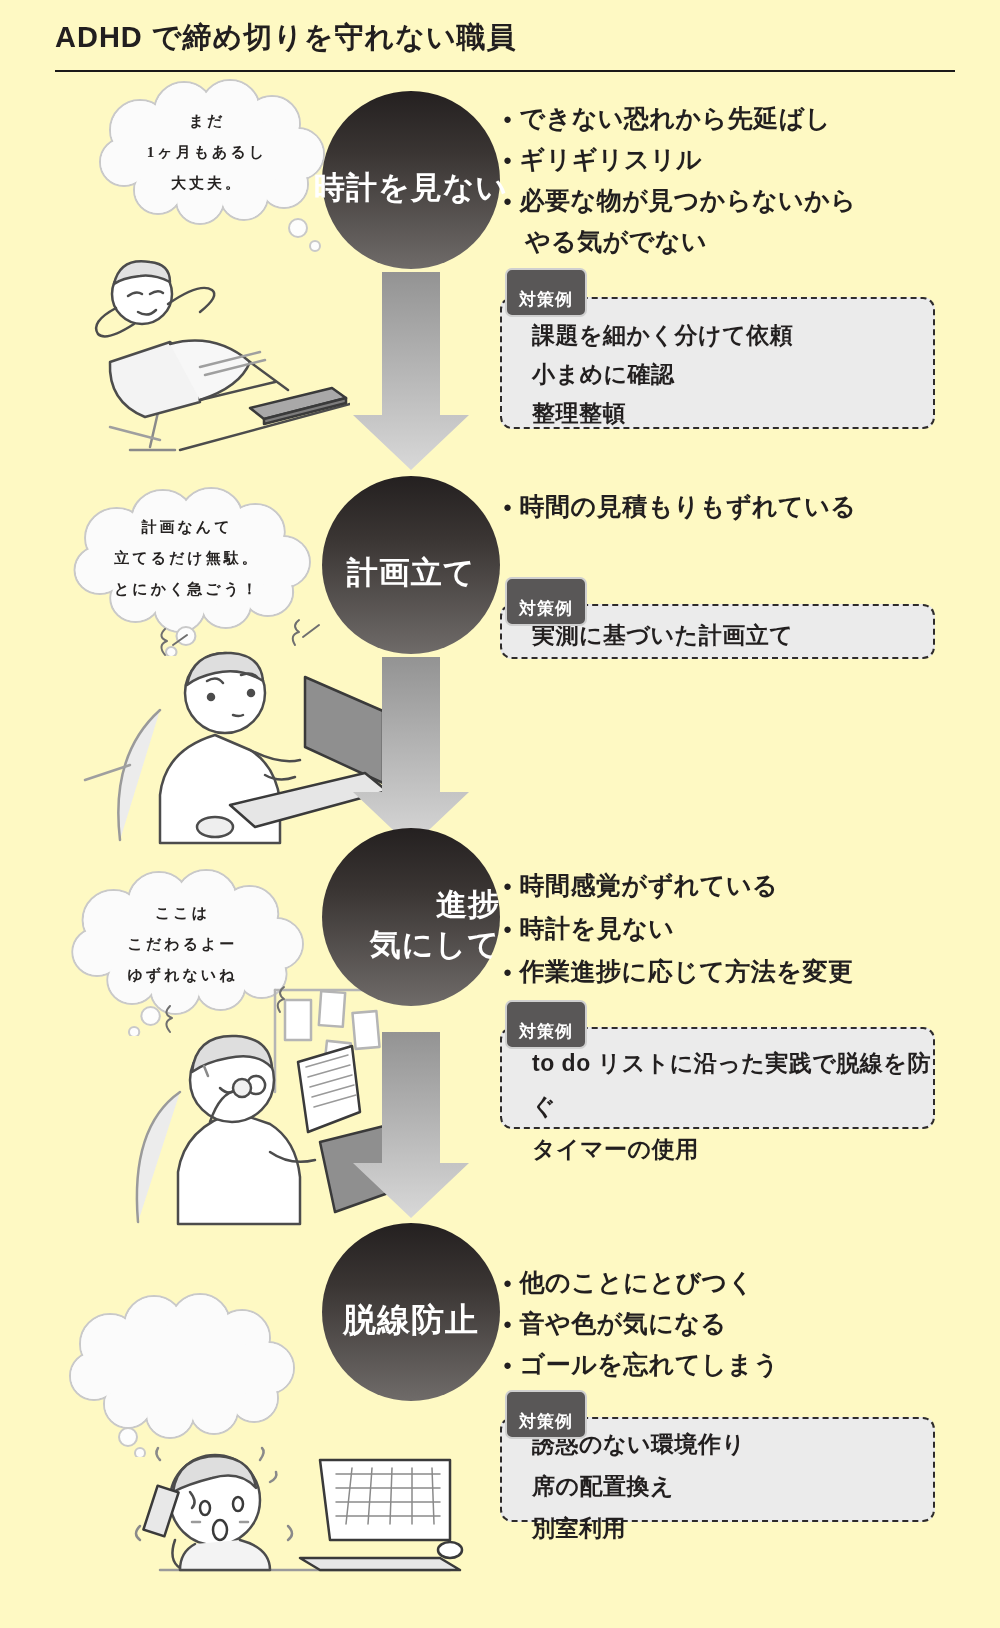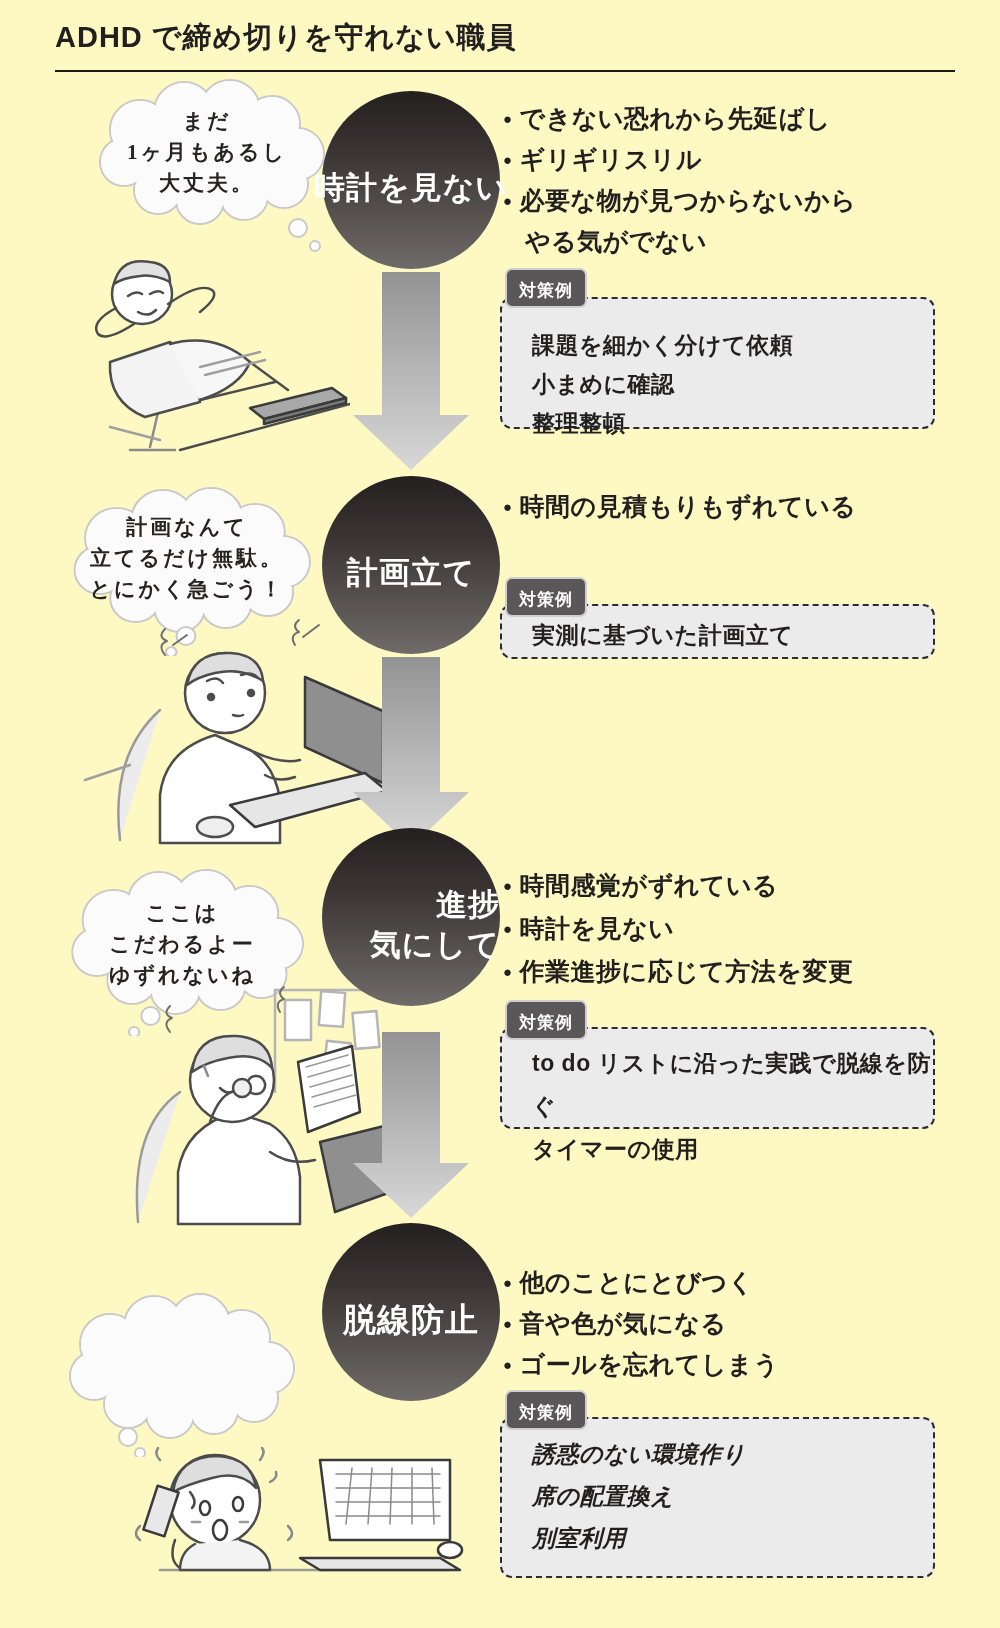--- a/index.html
+++ b/index.html
@@ -28,33 +28,33 @@
   .arrow{display:block;}
   
   .bullets{list-style:none;margin:0;padding:0;width:452px;}
   .bullets li{font-size:25px;font-weight:bold;line-height:40px;letter-spacing:0.5px;}
   .dot{font-size:15px;vertical-align:3px;margin-right:7px;}
   .bl{display:inline;}
   .bl .wrap{display:block;padding-left:22px;}
   
   .tag{
     background:#595757;color:#fff;font-size:17px;font-weight:bold;letter-spacing:1px;
-    padding:9px 12px 4px 12px;border:2px solid #cfcfcf;border-radius:7px;z-index:2;
+    padding:18px 12px 4px 12px;border:2px solid #cfcfcf;border-radius:7px;z-index:2;
     display:inline-block;
   }
   .mbox{
     background:#ebebeb;border:2px dashed #2e2b2b;border-radius:12px;width:435px;
     box-sizing:border-box;padding-left:30px;z-index:1;
   }
   .mbox div{font-size:23px;font-weight:bold;letter-spacing:0.5px;}
   
   .bubble-text{
     position:absolute;left:0;top:0;width:100%;text-align:center;
     font-family:"Liberation Serif","DejaVu Serif",serif;font-weight:bold;
-    font-size:21px;letter-spacing:3px;color:#262322;
+    font-size:15px;letter-spacing:3px;color:#262322;
   }
   .bubble-text div{line-height:31px;}
   svg{display:block;}
 </style>
 </head>
 <body>
 
 <div class="page">
 
   <svg width="0" height="0" class="abs" aria-hidden="true">
@@ -132,21 +132,21 @@
     <span>時計を見ない</span>
   </div>
 
   <ul class="abs bullets" style="left:503px;top:98px;">
     <li><span class="dot">●</span><span class="bl">できない恐れから先延ばし</span></li>
     <li><span class="dot">●</span><span class="bl">ギリギリスリル</span></li>
     <li><span class="dot">●</span><span class="bl"><span>必要な物が見つからないから</span><span class="wrap">やる気がでない</span></span></li>
   </ul>
 
   <div class="abs tag" style="left:505px;top:268px;">対策例</div>
-  <div class="abs mbox" style="left:500px;top:297px;height:132px;padding-top:27px;">
+  <div class="abs mbox" style="left:500px;top:297px;height:132px;padding-top:17px;">
     <div style="line-height:39px;">課題を細かく分けて依頼</div>
     <div style="line-height:39px;">小まめに確認</div>
     <div style="line-height:39px;">整理整頓</div>
   </div>
 
   <svg class="abs arrow" style="left:351px;top:272px;" width="120" height="198" viewBox="0 0 120 198">
     <path d="M31,0 L89,0 L89,143 L118,143 L60,198 L2,143 L31,143 Z" fill="url(#arrowGrad)"></path>
   </svg>
 
   <div class="abs" style="left:62px;top:486px;width:250px;height:170px;">
@@ -396,19 +396,19 @@
     <span style="font-size:33px;">脱線防止</span>
   </div>
 
   <ul class="abs bullets" style="left:503px;top:1262px;">
     <li><span class="dot">●</span><span class="bl">他のことにとびつく</span></li>
     <li><span class="dot">●</span><span class="bl">音や色が気になる</span></li>
     <li><span class="dot">●</span><span class="bl">ゴールを忘れてしまう</span></li>
   </ul>
 
   <div class="abs tag" style="left:505px;top:1390px;">対策例</div>
-  <div class="abs mbox" style="left:500px;top:1417px;height:161px;padding-top:14px;font-style:italic;">
+  <div class="abs mbox" style="left:500px;top:1417px;height:105px;padding-top:4px;">
     <div style="line-height:42px;">誘惑のない環境作り</div>
     <div style="line-height:42px;">席の配置換え</div>
     <div style="line-height:42px;">別室利用</div>
   </div>
 
 </div>
 
 </body></html>

